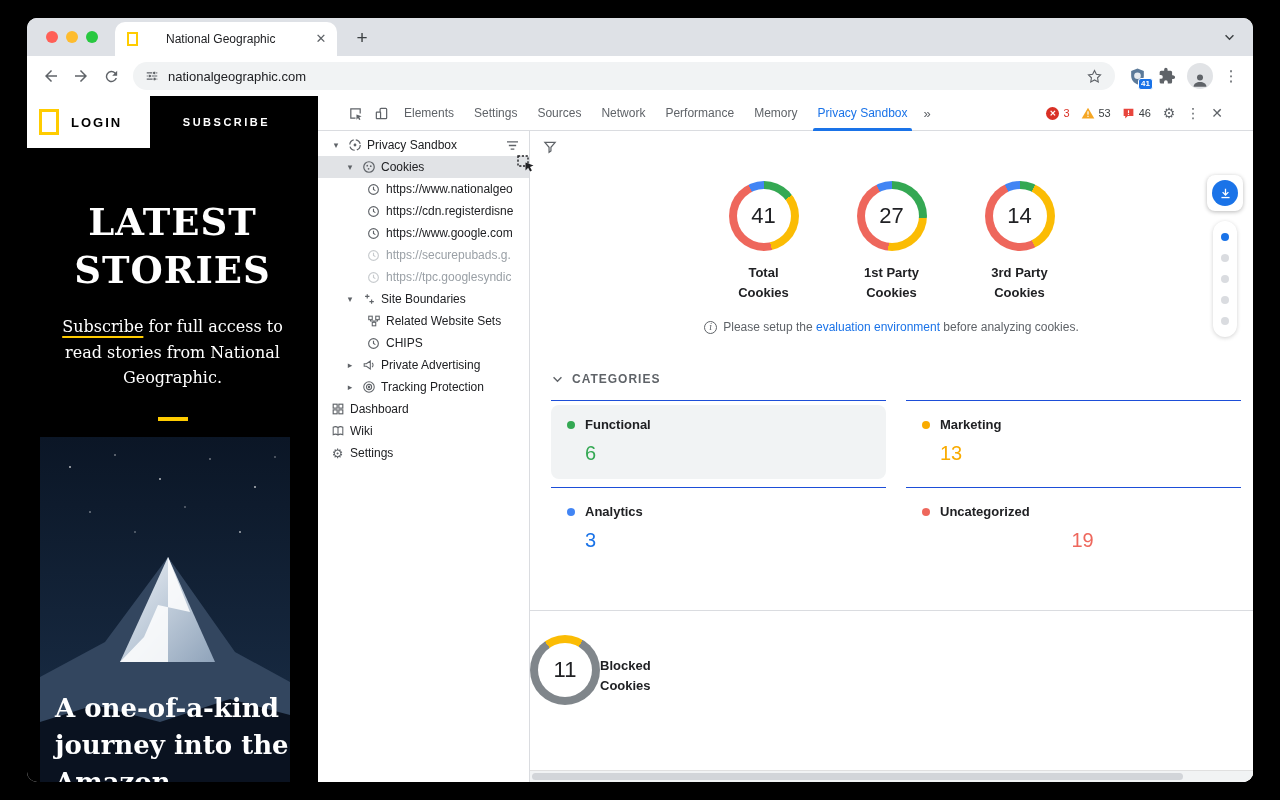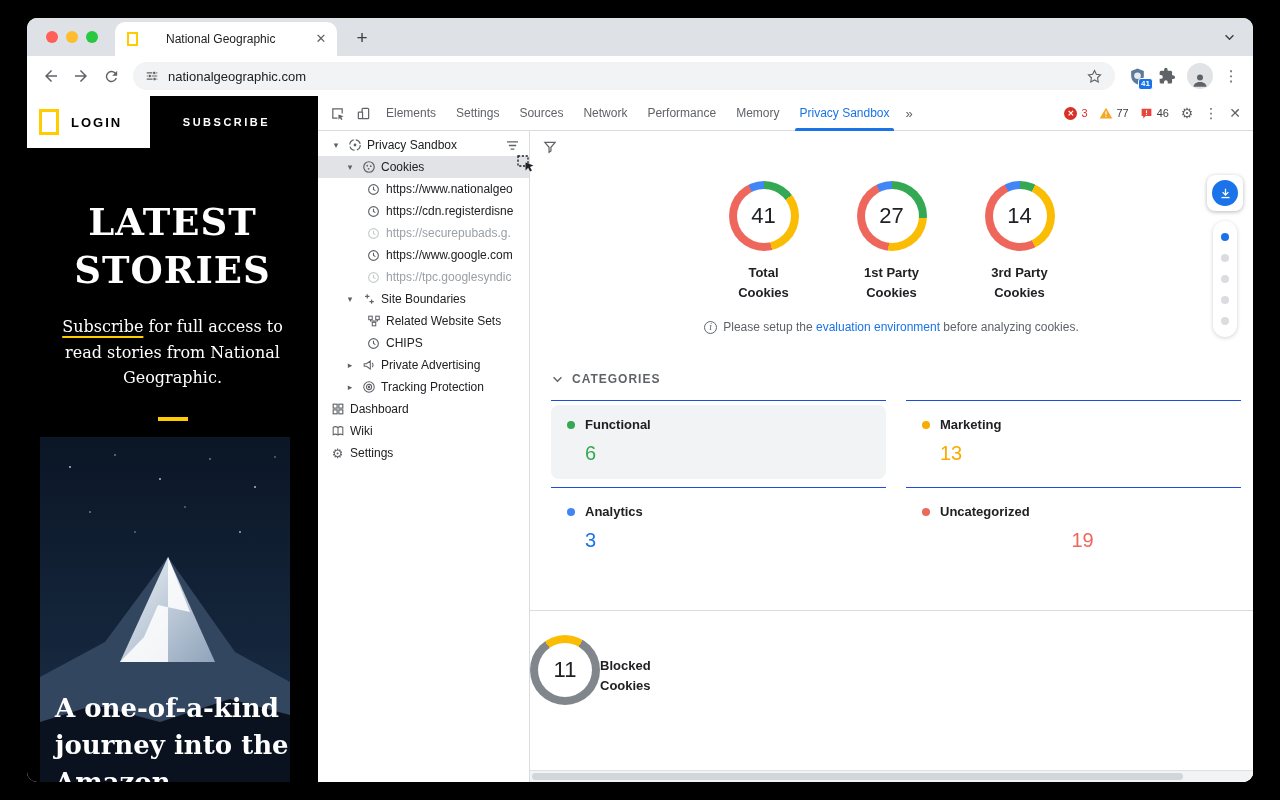--- a/index.html
+++ b/index.html
@@ -53,21 +53,21 @@
   .cta { margin-top:20px; padding:0 16px; text-align:center; color:#fff; font-family:"DejaVu Serif",serif;
          font-size:16px; line-height:1.6; }
   .cta-link { text-decoration:underline; text-decoration-color:#ffcc00; text-decoration-thickness:2px; text-underline-offset:4px; }
   .rule { width:30px; height:4px; background:#ffcc00; margin:26px auto 0; }
   .hero { position:absolute; left:13px; top:341px; width:250px; height:345px; }
   .story { position:absolute; left:28px; top:594px; width:240px; color:#fff; font-family:"DejaVu Serif",serif;
            font-size:26px; font-weight:700; line-height:37px; }
 
   
   .devtools { flex:1; min-width:0; background:#fff; display:flex; flex-direction:column; }
-  .dt-tabs { height:35px; display:flex; align-items:center; border-bottom:1px solid #dadce0; padding:0 6px; flex-shrink:0; }
+  .dt-tabs { height:35px; display:flex; align-items:center; border-bottom:1px solid #dadce0; padding:0 24px; flex-shrink:0; }
   .dt-iconbtn { width:26px; height:26px; display:flex; align-items:center; justify-content:center; border-radius:4px; flex-shrink:0; }
   .dt-tab { height:35px; display:flex; align-items:center; padding:0 10px; font-size:12px; color:#5f6368;
             position:relative; white-space:nowrap; }
   .dt-tab.active { color:#1a73e8; }
   .dt-tab.active::after { content:""; position:absolute; left:6px; right:6px; bottom:0; height:2.5px; background:#1a73e8; border-radius:2px 2px 0 0; }
   .morechev { color:#5f6368; font-size:13px; padding:0 6px; }
   .dt-badges { margin-left:auto; display:flex; align-items:center; gap:11px; padding:0 6px; }
   .badge { display:flex; align-items:center; gap:4px; font-size:11px; color:#3c4043; }
   .err-ico { width:13px; height:13px; border-radius:50%; background:#d93025; color:#fff; font-size:8px;
              display:flex; align-items:center; justify-content:center; font-weight:bold; }
@@ -282,21 +282,21 @@
           <span class="badge">
             <span class="err-ico">✕</span>
             <span class="err-n">3</span>
           </span>
           <span class="badge">
             <svg width="14" height="12" viewBox="0 0 16 14">
                 <path d="M8 0.8L15.4 13.4H0.6z" fill="#f5a623"></path>
                 <rect x="7.3" y="5" width="1.4" height="4" fill="#fff"></rect>
                 <rect x="7.3" y="10.2" width="1.4" height="1.4" fill="#fff"></rect>
               </svg>
-            <span>77</span>
+            <span>53</span>
           </span>
           <span class="badge">
             <svg width="13" height="13" viewBox="0 0 16 16">
                 <path d="M2 2h12v9H7l-3 3v-3H2z" fill="#e8453c"></path>
                 <rect x="7.3" y="4" width="1.4" height="3.4" fill="#fff"></rect>
                 <rect x="7.3" y="8.4" width="1.4" height="1.4" fill="#fff"></rect>
               </svg>
             <span>46</span>
           </span>
         </div>
@@ -346,37 +346,37 @@
           </div>
           <div class="trow d2">
             <span class="ticon">
                 <svg width="13" height="13" viewBox="0 0 16 16">
                   <circle cx="8" cy="8" r="6" fill="none" stroke="#5f6368" stroke-width="1.4"></circle>
                   <path d="M8 4.5V8l2.3 1.4" fill="none" stroke="#5f6368" stroke-width="1.4"></path>
                 </svg>
               </span>
             <span class="tlabel">https://cdn.registerdisne</span>
           </div>
+          <div class="trow d2">
+            <span class="ticon">
+                <svg width="13" height="13" viewBox="0 0 16 16">
+                  <circle cx="8" cy="8" r="6" fill="none" stroke="#5f6368" stroke-width="1.4"></circle>
+                  <path d="M8 4.5V8l2.3 1.4" fill="none" stroke="#5f6368" stroke-width="1.4"></path>
+                </svg>
+              </span>
+            <span class="tlabel">https://www.google.com</span>
+          </div>
           <div class="trow d2 muted">
             <span class="ticon">
                 <svg width="13" height="13" viewBox="0 0 16 16">
                   <circle cx="8" cy="8" r="6" fill="none" stroke="#9aa0a6" stroke-width="1.4"></circle>
                   <path d="M8 4.5V8l2.3 1.4" fill="none" stroke="#9aa0a6" stroke-width="1.4"></path>
                 </svg>
               </span>
             <span class="tlabel">https://securepubads.g.</span>
-          </div>
-          <div class="trow d2">
-            <span class="ticon">
-                <svg width="13" height="13" viewBox="0 0 16 16">
-                  <circle cx="8" cy="8" r="6" fill="none" stroke="#5f6368" stroke-width="1.4"></circle>
-                  <path d="M8 4.5V8l2.3 1.4" fill="none" stroke="#5f6368" stroke-width="1.4"></path>
-                </svg>
-              </span>
-            <span class="tlabel">https://www.google.com</span>
           </div>
           <div class="trow d2 muted">
             <span class="ticon">
                 <svg width="13" height="13" viewBox="0 0 16 16">
                   <circle cx="8" cy="8" r="6" fill="none" stroke="#9aa0a6" stroke-width="1.4"></circle>
                   <path d="M8 4.5V8l2.3 1.4" fill="none" stroke="#9aa0a6" stroke-width="1.4"></path>
                 </svg>
               </span>
             <span class="tlabel">https://tpc.googlesyndic</span>
           </div>

